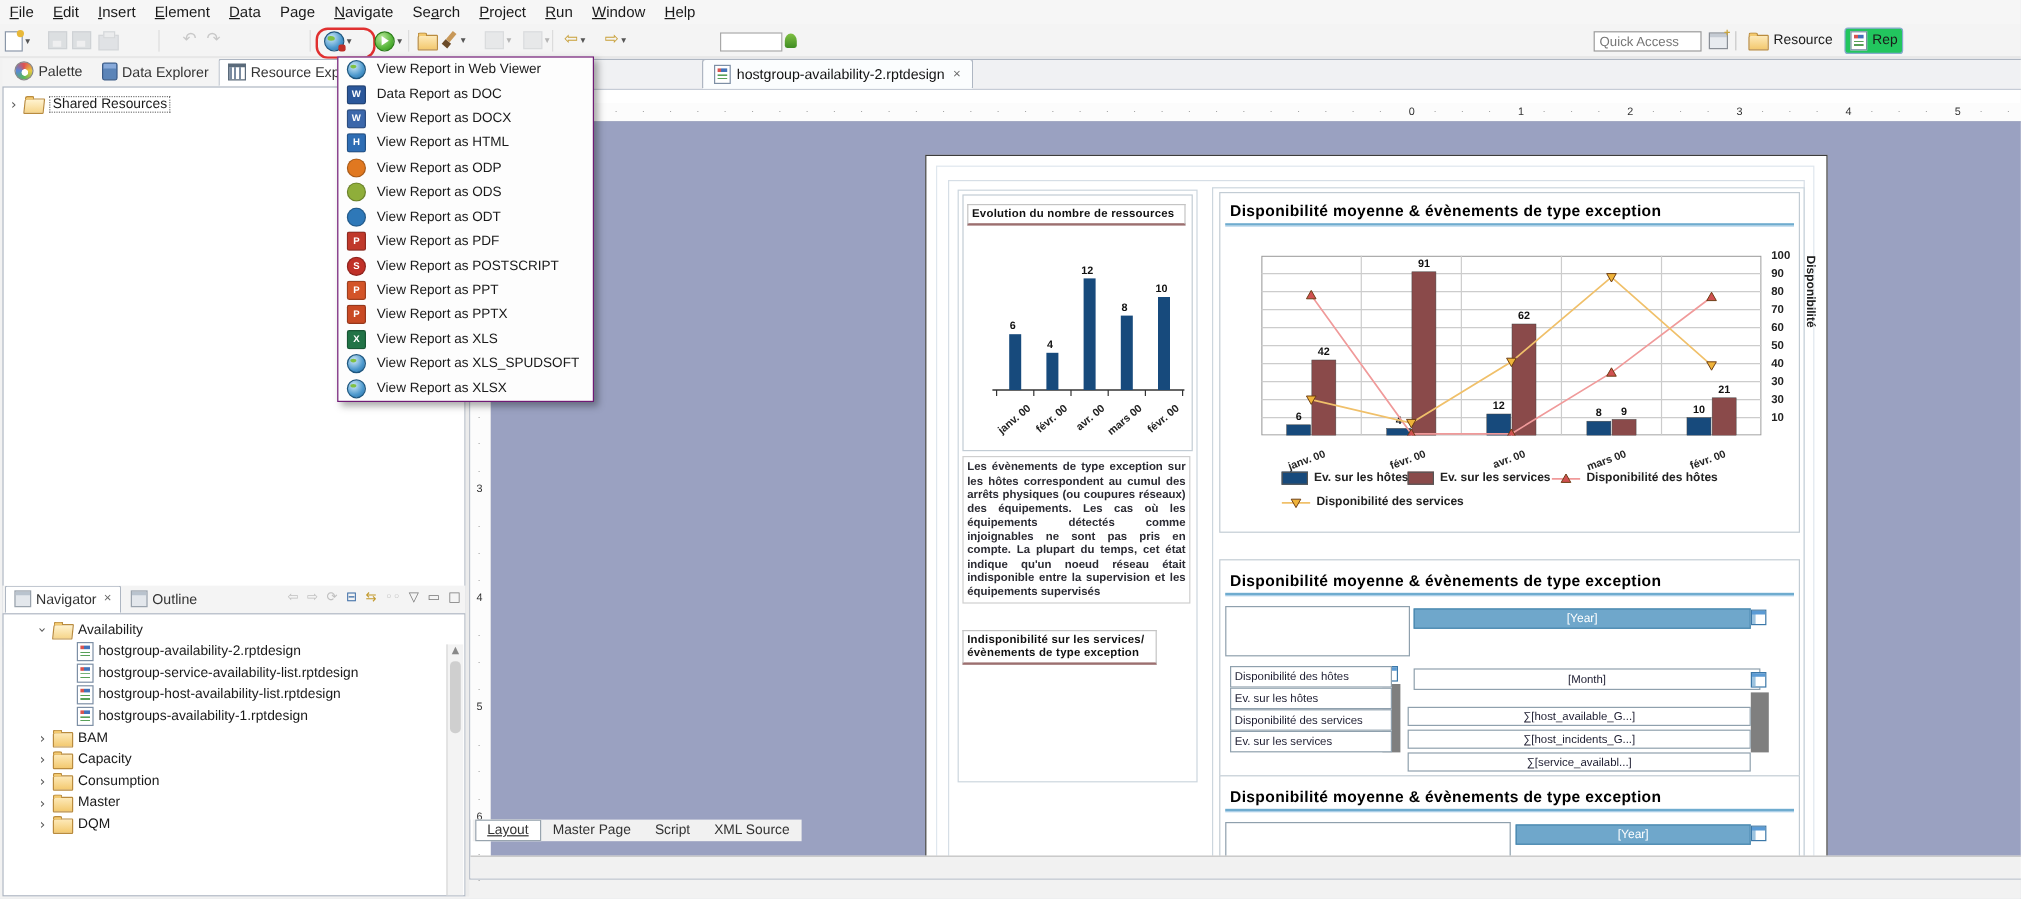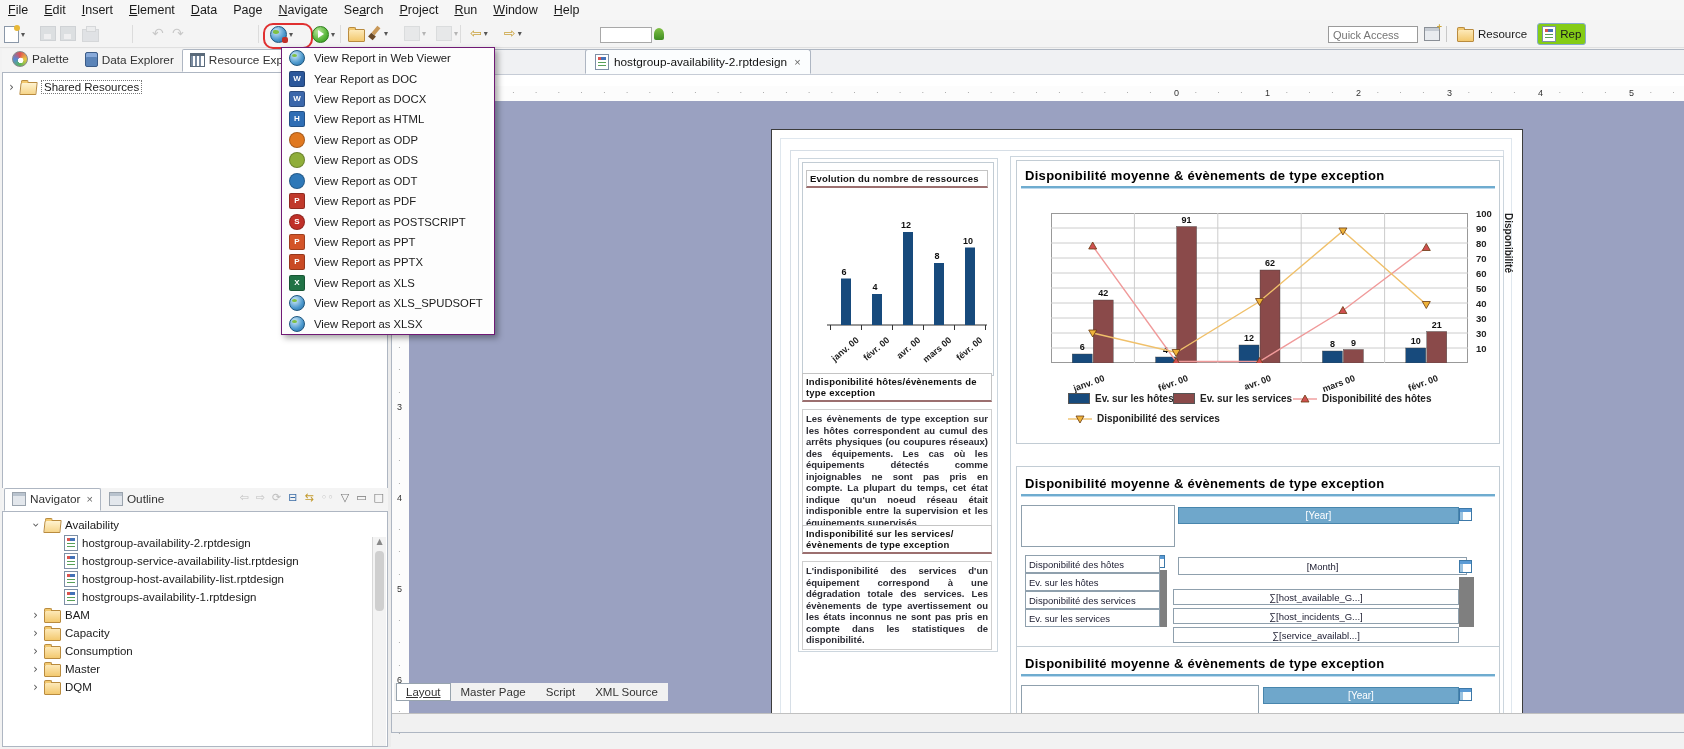--- a/index.html
+++ b/index.html
@@ -14,21 +14,21 @@
   .tbi{position:absolute;top:26px;display:flex;align-items:center;gap:1px;}
   .tbi .dd{font-family:"DejaVu Sans",sans-serif;font-size:8px;color:#555;margin-left:1px;}
   .tbi.dis{opacity:.4;}
   .glyph-ic{font-family:"DejaVu Sans",sans-serif;font-size:14px;line-height:15px;}
   .sep-v{position:absolute;top:25px;width:1px;height:18px;background:#dcdcdc;}
   #hl-red{left:263px;top:23px;width:46px;height:22px;border:2px solid #e03030;border-radius:10px;}
   #tb-input{left:600px;top:27px;width:46px;height:14px;border:1px solid #a8a8a8;background:#fff;font-size:10px;padding:0 2px;}
   #qa-input{left:1328px;top:26px;width:80px;height:15px;border:1px solid #9a9a9a;background:#fff;font-size:11px;color:#555;padding:0 4px;}
   #persp{left:1424px;top:24px;height:20px;display:flex;align-items:center;gap:6px;}
   .persp-btn{display:flex;align-items:center;gap:4px;font-size:11.5px;padding:2px 4px;}
-  .persp-btn.active{background:#84cc16;border:1px solid #86abcd;border-radius:3px;}
+  .persp-btn.active{background:#22c55e;border:1px solid #86abcd;border-radius:3px;}
 
   
   .i-globe{width:15px;height:15px;border-radius:50%;background:radial-gradient(circle at 35% 30%,#cfe9f8,#4a97cc 60%,#2a6da0);border:1px solid #1e567e;position:relative;}
   .i-globe:after{content:"";position:absolute;left:2px;top:3px;width:6px;height:4px;background:#7fc043;border-radius:40% 60% 50% 50%;}
   .i-globe.badge:before{content:"";position:absolute;right:-2px;bottom:-1px;width:6px;height:6px;background:#c03028;border-radius:2px;z-index:2;}
   .i-run{width:15px;height:15px;border-radius:50%;background:radial-gradient(circle at 35% 30%,#b8e89a,#57b53a 60%,#2f8c1e);border:1px solid #2a7d18;position:relative;}
   .i-run:after{content:"";position:absolute;left:5px;top:3px;border-left:6px solid #fff;border-top:4px solid transparent;border-bottom:4px solid transparent;}
   .i-folder{width:15px;height:11px;background:linear-gradient(#fde9b8,#f3c96f);border:1px solid #b98b3e;border-radius:2px 1px 1px 1px;position:relative;margin-top:3px;flex:none;}
   .i-folder:before{content:"";position:absolute;top:-3px;left:-1px;width:6px;height:2px;background:#f3c96f;border:1px solid #b98b3e;border-bottom:none;border-radius:2px 2px 0 0;}
   .i-folder.open{transform:skewX(-6deg);background:linear-gradient(#fff3d0,#f6d58a);}
@@ -392,26 +392,24 @@
               <text x="165" y="50.5" text-anchor="middle" font-size="9" font-weight="bold" fill="#111">10</text>
             </svg>
             <div class="xlab" style="right: 139px; top: 142px; transform: rotate(-40deg);">janv. 00</div>
             <div class="xlab" style="right: 108px; top: 142px; transform: rotate(-40deg);">févr. 00</div>
             <div class="xlab" style="right: 77px; top: 142px; transform: rotate(-40deg);">avr. 00</div>
             <div class="xlab" style="right: 46px; top: 142px; transform: rotate(-40deg);">mars 00</div>
             <div class="xlab" style="right: 15px; top: 142px; transform: rotate(-40deg);">févr. 00</div>
           </div>
       </div>
       <div class="abs" style="left:30px;top:243px;width:190px;">
-        <div class="sec-title-sm">Indisponibilité hôtes/évènements de type exception</div>
         <div class="rbody" style="margin-top:7px;">Les évènements de type exception sur les hôtes correspondent au cumul des arrêts physiques (ou coupures réseaux) des équipements. Les cas où les équipements détectés comme injoignables ne sont pas pris en compte. La plupart du temps, cet état indique qu'un noeud réseau était indisponible entre la supervision et les équipements supervisés</div>
       </div>
-      <div class="abs" style="left:30px;top:395px;width:190px;">
+      <div class="abs" style="left:30px;top:395px;width:162px;">
         <div class="sec-title-sm">Indisponibilité sur les services/ évènements de type exception</div>
-        <div class="rbody" style="margin-top:7px;">L'indisponibilité des services d'un équipement correspond à une dégradation totale des services. Les évènements de type avertissement ou les états inconnus ne sont pas pris en compte dans les statistiques de disponibilité.</div>
       </div>
 
       <div class="csec" id="c2sec" style="left:244px;top:30px;width:482px;height:282px;background:#fff;">
         <div class="sec-title-lg" style="position:absolute;left:4px;top:6px;width:466px;">Disponibilité moyenne &amp; évènements de type exception</div>
         <div class="abs" id="c2plot" style="left:34px;top:52px;width:417px;height:150px;">
             <svg width="417" height="150" style="position:absolute;left:0;top:0;">
               <rect x="0.5" y="0.5" width="416" height="149" fill="#fff" stroke="#999"></rect>
               <line x1="0" y1="15" x2="417" y2="15" stroke="#cccccc"></line>
               <line x1="0" y1="30" x2="417" y2="30" stroke="#cccccc"></line>
               <line x1="0" y1="45" x2="417" y2="45" stroke="#cccccc"></line>
@@ -541,21 +539,21 @@
   <div id="statusbar"></div>
 </div>
 
 <div id="view-menu" class="abs">
     <div class="vmi">
       <span class="di globe"></span>
       <span>View Report in Web Viewer</span>
     </div>
     <div class="vmi">
       <span class="di sq" style="background: rgb(43, 87, 154);">W</span>
-      <span>Year Report as DOC</span>
+      <span>Data Report as DOC</span>
     </div>
     <div class="vmi">
       <span class="di sq" style="background: rgb(59, 103, 170);">W</span>
       <span>View Report as DOCX</span>
     </div>
     <div class="vmi">
       <span class="di sq" style="background: rgb(46, 109, 180);">H</span>
       <span>View Report as HTML</span>
     </div>
     <div class="vmi">

